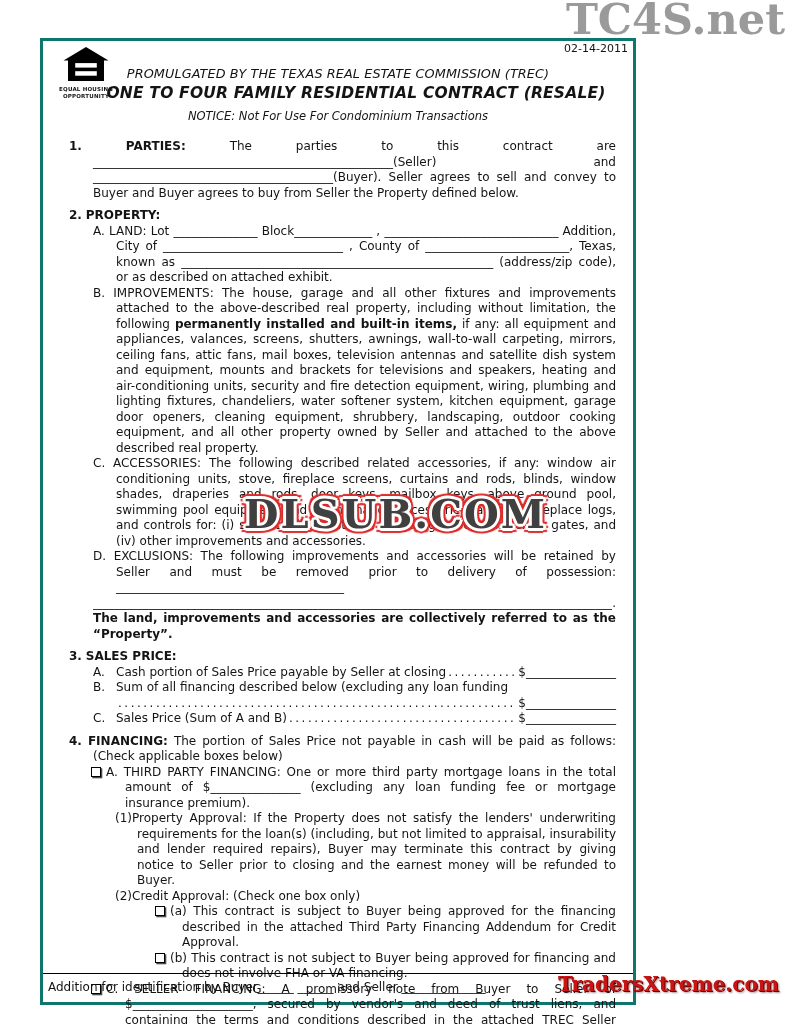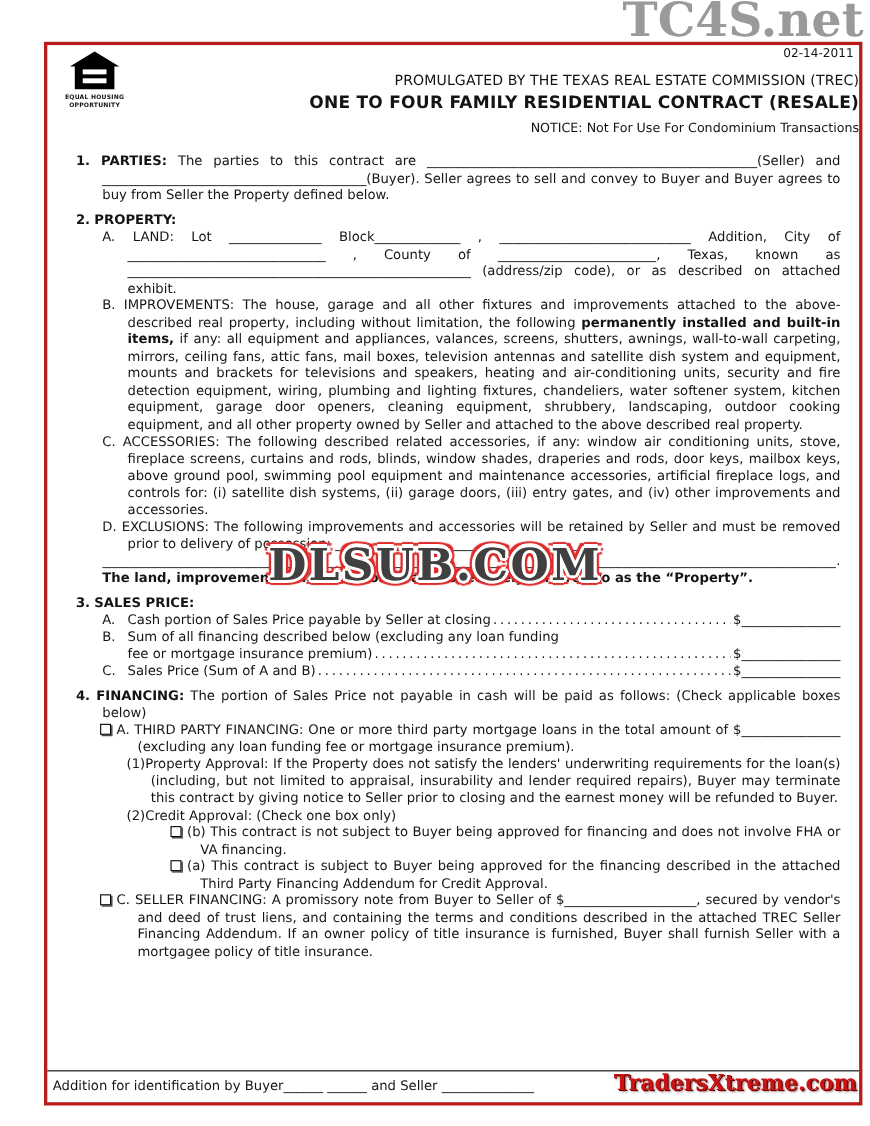--- a/index.html
+++ b/index.html
@@ -30,29 +30,29 @@
   }
   .wm-bottom {
     position:absolute; top:972px; right:12px;
     font-family:"DejaVu Serif","Liberation Serif",serif;
     font-weight:bold; font-size:20px; color:#c81414; z-index:6; white-space:nowrap;
     text-shadow:1px 1px 0 #6b0000, 2px 2px 2px rgba(60,0,0,0.45);
   }
 
   
   .sheet {
-    position:absolute; left:40px; top:38px; width:744px; height:967px;
-    border:3px solid #b91c1c; background:#fff;
+    position:absolute; left:40px; top:38px; width:596px; height:967px;
+    border:3px solid #0f766e; background:#fff;
   }
   .rev-date { position:absolute; top:1px; right:5px; font-size:11px; }
 
   .eho { position:absolute; left:10px; top:5px; width:66px; text-align:center; }
   .eho-cap { font-size:5.5px; font-weight:bold; line-height:6.5px; letter-spacing:0.2px; }
 
-  .header { padding-top:25px; text-align:right; }
+  .header { padding-top:25px; text-align:center;font-style:italic; }
   .h-prom { font-size:12.8px; letter-spacing:0.1px; }
   .h-title { font-size:15.5px; font-weight:bold; margin-top:3px; letter-spacing:0.2px;margin-left:36px; }
   .h-notice { font-size:11.5px; margin-top:7px; }
 
   
   .bodytxt {
     padding:9px 17px 0 26px;
     font-size:12px; line-height:15.5px; text-align:justify;
   }
   .section { margin-top:7px; }
@@ -140,44 +140,43 @@
           <span class="sp-letter">A.</span>
             <span class="sp-text">Cash portion of Sales Price payable by Seller at closing</span>
             <span class="sp-leader"></span>
             <span class="sp-amount">$_______________</span>
         </div>
         <div class="sp-row">
           <span class="sp-letter">B.</span>
             <span class="sp-text">Sum of all financing described below (excluding any loan funding</span>
         </div>
         <div class="sp-row cont">
-          <span class="sp-text">fee or mortgage insurance premium)</span>
             <span class="sp-leader"></span>
             <span class="sp-amount">$_______________</span>
         </div>
         <div class="sp-row">
           <span class="sp-letter">C.</span>
             <span class="sp-text">Sales Price (Sum of A and B)</span>
             <span class="sp-leader"></span>
             <span class="sp-amount">$_______________</span>
         </div>
       </div>
 
       <div class="section">
         <p class="par"><span class="b">4.</span> <span class="b">FINANCING:</span> <span>The portion of Sales Price not payable in cash will be paid as follows: (Check applicable boxes below)</span></p>
 
         <p class="chk"><span class="cb"></span><span>A.</span> <span>THIRD PARTY FINANCING:  One or more third party mortgage loans in the total amount of $_______________ (excluding any loan funding fee or mortgage insurance premium).</span></p>
 
         <p class="numsub"><span>(1)</span><span>Property Approval: If the Property does not satisfy the lenders' underwriting requirements for the loan(s) (including, but not limited to appraisal, insurability and lender required repairs), Buyer may terminate this contract by giving notice to Seller prior to closing and the earnest money will be refunded to Buyer.</span></p>
 
         <p class="numsub"><span>(2)</span><span>Credit Approval: (Check one box only)</span></p>
 
+        <p class="absub"><span class="cb"></span><span>(a)</span> <span>This contract is subject to Buyer being approved for the financing described in the attached Third Party Financing Addendum for Credit Approval.</span></p>
+
         <p class="absub"><span class="cb"></span><span>(b)</span> <span>This contract is not subject to Buyer being approved for financing and does not involve FHA or VA financing.</span></p>
-
-        <p class="absub"><span class="cb"></span><span>(a)</span> <span>This contract is subject to Buyer being approved for the financing described in the attached Third Party Financing Addendum for Credit Approval.</span></p>
 
 
         <p class="chk"><span class="cb"></span><span>C.</span> <span>SELLER  FINANCING:  A promissory note from Buyer to Seller of $____________________, secured by vendor's and deed of trust liens, and containing the terms and conditions described in the attached TREC Seller Financing Addendum. If an owner policy of title insurance is furnished, Buyer shall furnish Seller with a mortgagee policy of title insurance.</span></p>
       </div>
 
     </div>
 
     <div class="foot-sep"></div>
     <div class="foot">Addition for identification by Buyer______  ______ and Seller ______________</div>
 

